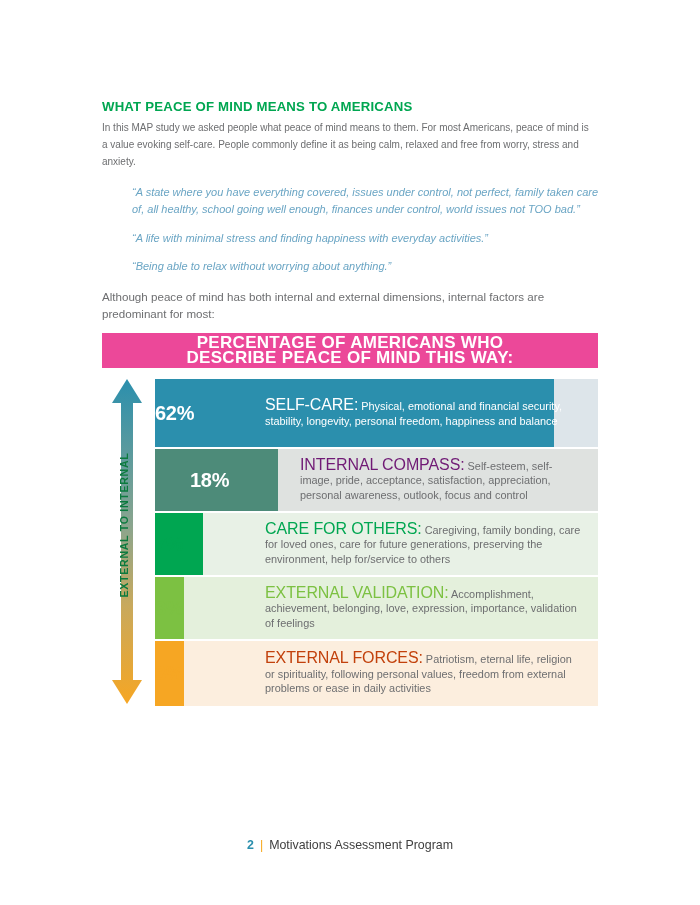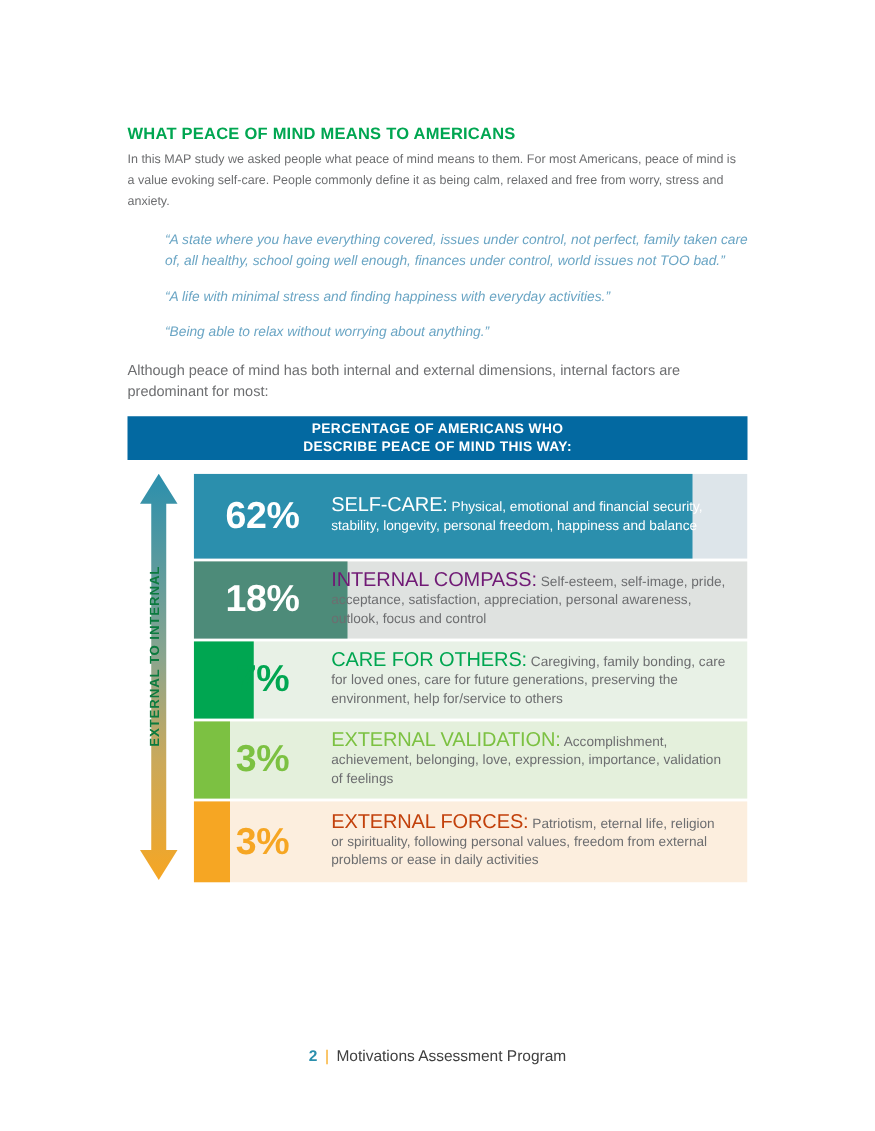--- a/index.html
+++ b/index.html
@@ -73,27 +73,27 @@
     color: #6d6e70;
   }
 
   
   .banner {
     position: absolute;
     left: 102px;
     top: 333px;
     width: 496px;
     height: 35px;
-    background: #0369a1;
+    background: #ec4899;
     color: #ffffff;
     display: flex;
     flex-direction: column;
     align-items: center;
     justify-content: center;
-    font-size: 11px;
+    font-size: 17px;
     font-weight: bold;
     letter-spacing: 0.3px;
     line-height: 14.6px;
     text-align: center;
   }
 
   
   .arrow-col {
     position: absolute;
     left: 102px;
@@ -150,22 +150,21 @@
   }
   .row-content {
     position: relative;
     height: 100%;
     display: flex;
     align-items: center;
   }
   .pct {
     width: 110px;
     flex: 0 0 110px;
-    text-align: center;
-    font-size: 30px;
+    font-size: 20px;
     font-weight: bold;
     letter-spacing: -0.3px;
   }
   .desc {
     flex: 1 1 auto;
     padding-right: 14px;
     font-size: 10.9px;
     line-height: 14.6px;
   }
   .desc b {
@@ -177,21 +176,21 @@
   
   .row-1 { height: 68px; }
   .row-1 .row-track { background: #dde5ea; }
   .row-1 .row-bar  { background: #2b8fad; width: 90%; }
   .row-1 .pct, .row-1 .desc, .row-1 .desc b { color: #ffffff; }
 
   
   .row-2 { height: 62px; }
   .row-2 .row-track { background: #dfe2e0; }
   .row-2 .row-bar  { background: #4d8b79; width: 27.8%; }
-  .row-2 .pct { color: #ffffff; }
+  .row-2 .pct { color: #ffffff; margin-left: 35px; }
   .row-2 .desc { color: #6d6e70; }
   .row-2 .desc b { color: #701a75; }
 
   
   .row-3 { height: 62px; }
   .row-3 .row-track { background: #e8f1e6; }
   .row-3 .row-bar  { background: #00a651; width: 10.8%; }
   .row-3 .pct { color: #00a651; }
   .row-3 .desc { color: #6d6e70; }
   .row-3 .desc b { color: #00a651; }

